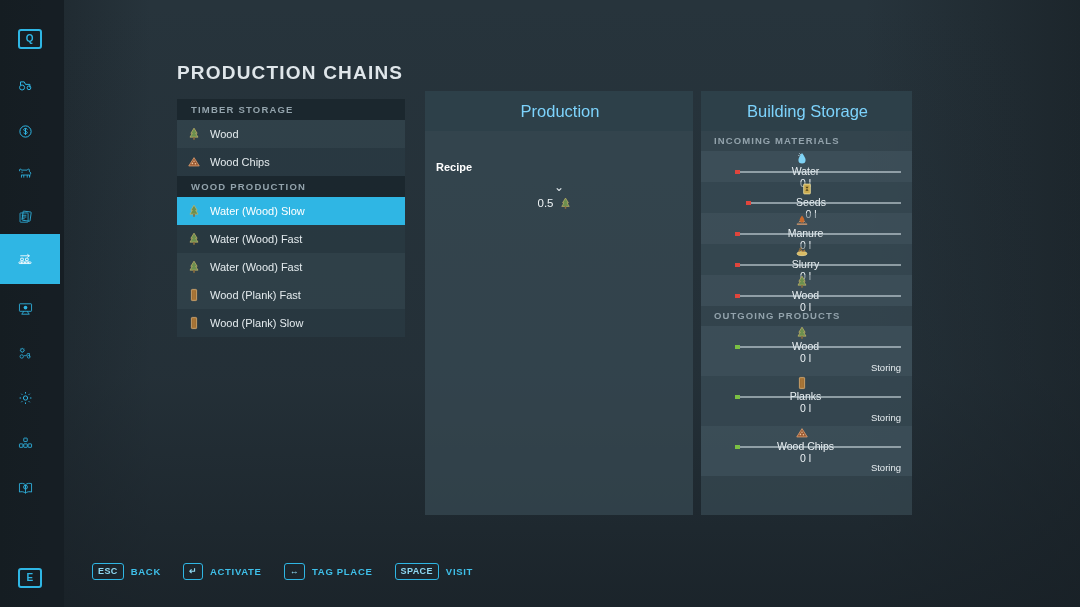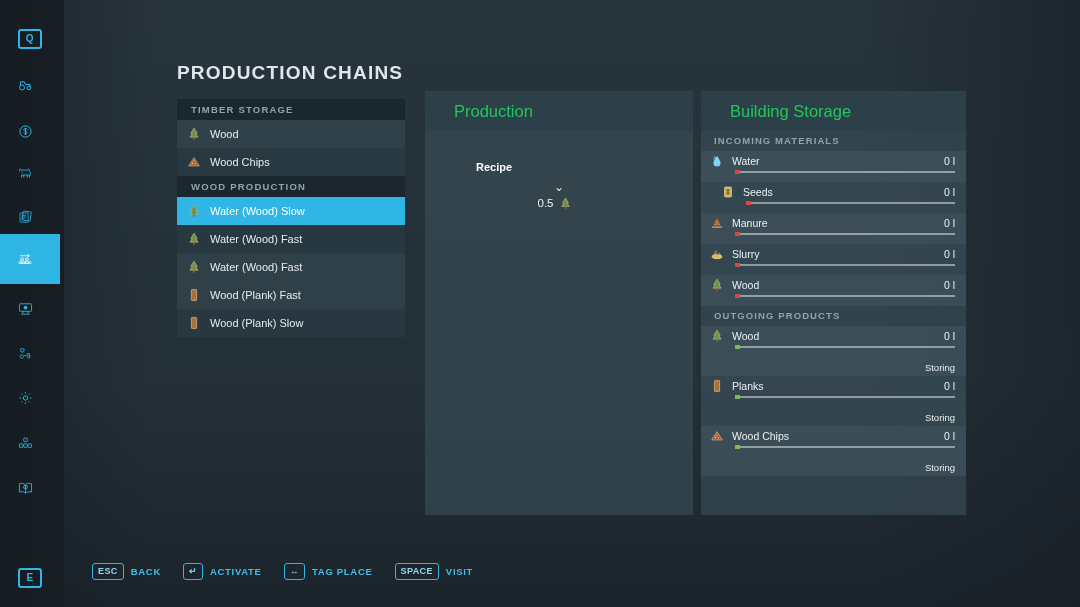--- a/index.html
+++ b/index.html
@@ -64,49 +64,49 @@
   .list-row.even { background:rgba(56,76,86,0.55); }
   .list-row.odd  { background:rgba(44,62,71,0.55); }
   .list-row.sel  { background:#2fb6e4; color:#ffffff; }
   .row-icon { width:16px; height:18px; margin-right:9px; flex:none; position:relative; }
   
   .panel {
     position:absolute; top:91px; height:424px;
     background:rgba(59,79,88,0.62);
   }
   #panel-production { left:425px; width:268px; }
-  #panel-storage    { left:701px; width:265px; }
+  #panel-storage    { left:701px; width:211px; }
   .panel-head {
-    height:40px; line-height:40px; padding-left:29px;
+    height:40px; line-height:40px; padding-left:2px;
     background:rgba(43,62,71,0.66);
-    color:#22c55e; font-size:16.5px;
+    color:#7dd3fc; font-size:16.5px;text-align:center;
   }
   
   .kv {
     display:flex; justify-content:space-between;
     padding:0 11px; height:16px; align-items:center;
     color:#cfd9de; font-size:10.5px;
   }
   .kv .v { color:#e8eef1; }
   #recipe-title {
     padding:0 11px; margin-top:30px;
-    color:#ffffff; font-size:11px; font-weight:bold;margin-left:40px;
+    color:#ffffff; font-size:11px; font-weight:bold;
   }
   #recipe-body { margin-top:9px; text-align:center; color:#eef3f5; font-size:11.5px; }
   .recipe-line { display:flex; align-items:center; justify-content:center; gap:5px; height:18px; }
   .recipe-arrow { color:#dfe7eb; font-size:12px; line-height:10px; margin:1px 0 2px; }
   
   .sec-head {
     height:20px; line-height:20px; padding-left:13px;
     color:#93a3ac; font-size:9.5px; font-weight:bold; letter-spacing:1.1px;
   }
   .st-row { position:relative; padding:0 11px 0 9px; }
   .st-row.even { background:rgba(70,92,102,0.45); }
   .st-row.odd  { background:rgba(56,76,86,0.40); }
-  .st-top { display:flex; align-items:center; height:20px; }
+  .st-top { display:flex; align-items:center; height:20px;flex-direction:column; }
   .st-name { color:#eaf0f3; font-size:10.5px; flex:1; }
   .st-amt  { color:#eaf0f3; font-size:10.5px; }
   .st-bar {
     height:2px; margin:0 0 0 25px; background:rgba(215,228,234,0.55);
     position:relative;
   }
   .st-dot { position:absolute; left:0; top:-1px; width:5px; height:4px; }
   .st-status { text-align:right; color:#e8eef1; font-size:9.5px; height:15px; line-height:14px;margin-top:13px; }
   
   #helpbar { position:absolute; left:92px; top:563px; display:flex; align-items:center; gap:22px; }

